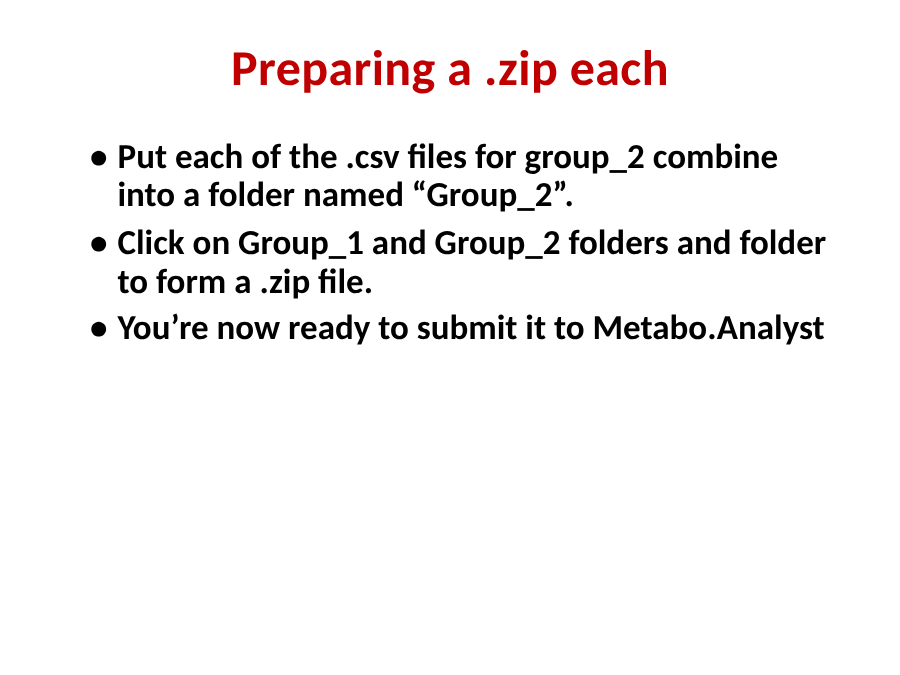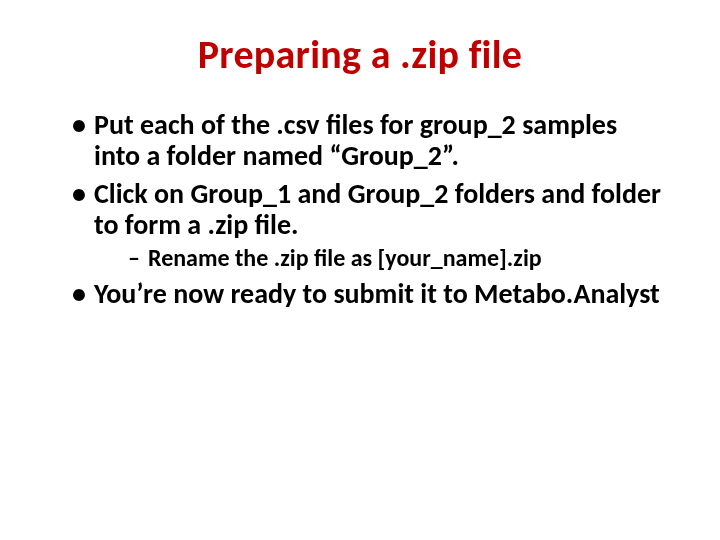--- a/index.html
+++ b/index.html
@@ -62,31 +62,26 @@
     content: "–";
     position: absolute;
     left: 0;
     top: 0;
   }
 </style>
 </head>
 <body>
 
 <div class="slide">
-  <div class="title">Preparing a .zip file</div>
+  <div class="title">Preparing a .zip each</div>
 
   <ul class="body">
     <li class="bullet">
-      <span>Put each of the .csv files for group_2 samples into a folder named “Group_2”.</span>
+      <span>Put each of the .csv files for group_2 combine into a folder named “Group_2”.</span>
     </li>
     <li class="bullet">
       <span>Click on Group_1 and Group_2 folders and folder to form a .zip file.</span>
-      <ul class="sub">
-        <li class="dash">
-          <span>Rename the .zip file as [your_name].zip</span>
-        </li>
-      </ul>
     </li>
     <li class="bullet">
       <span>You’re now ready to submit it to Metabo.Analyst</span>
     </li>
   </ul>
 </div>
 
 </body></html>

